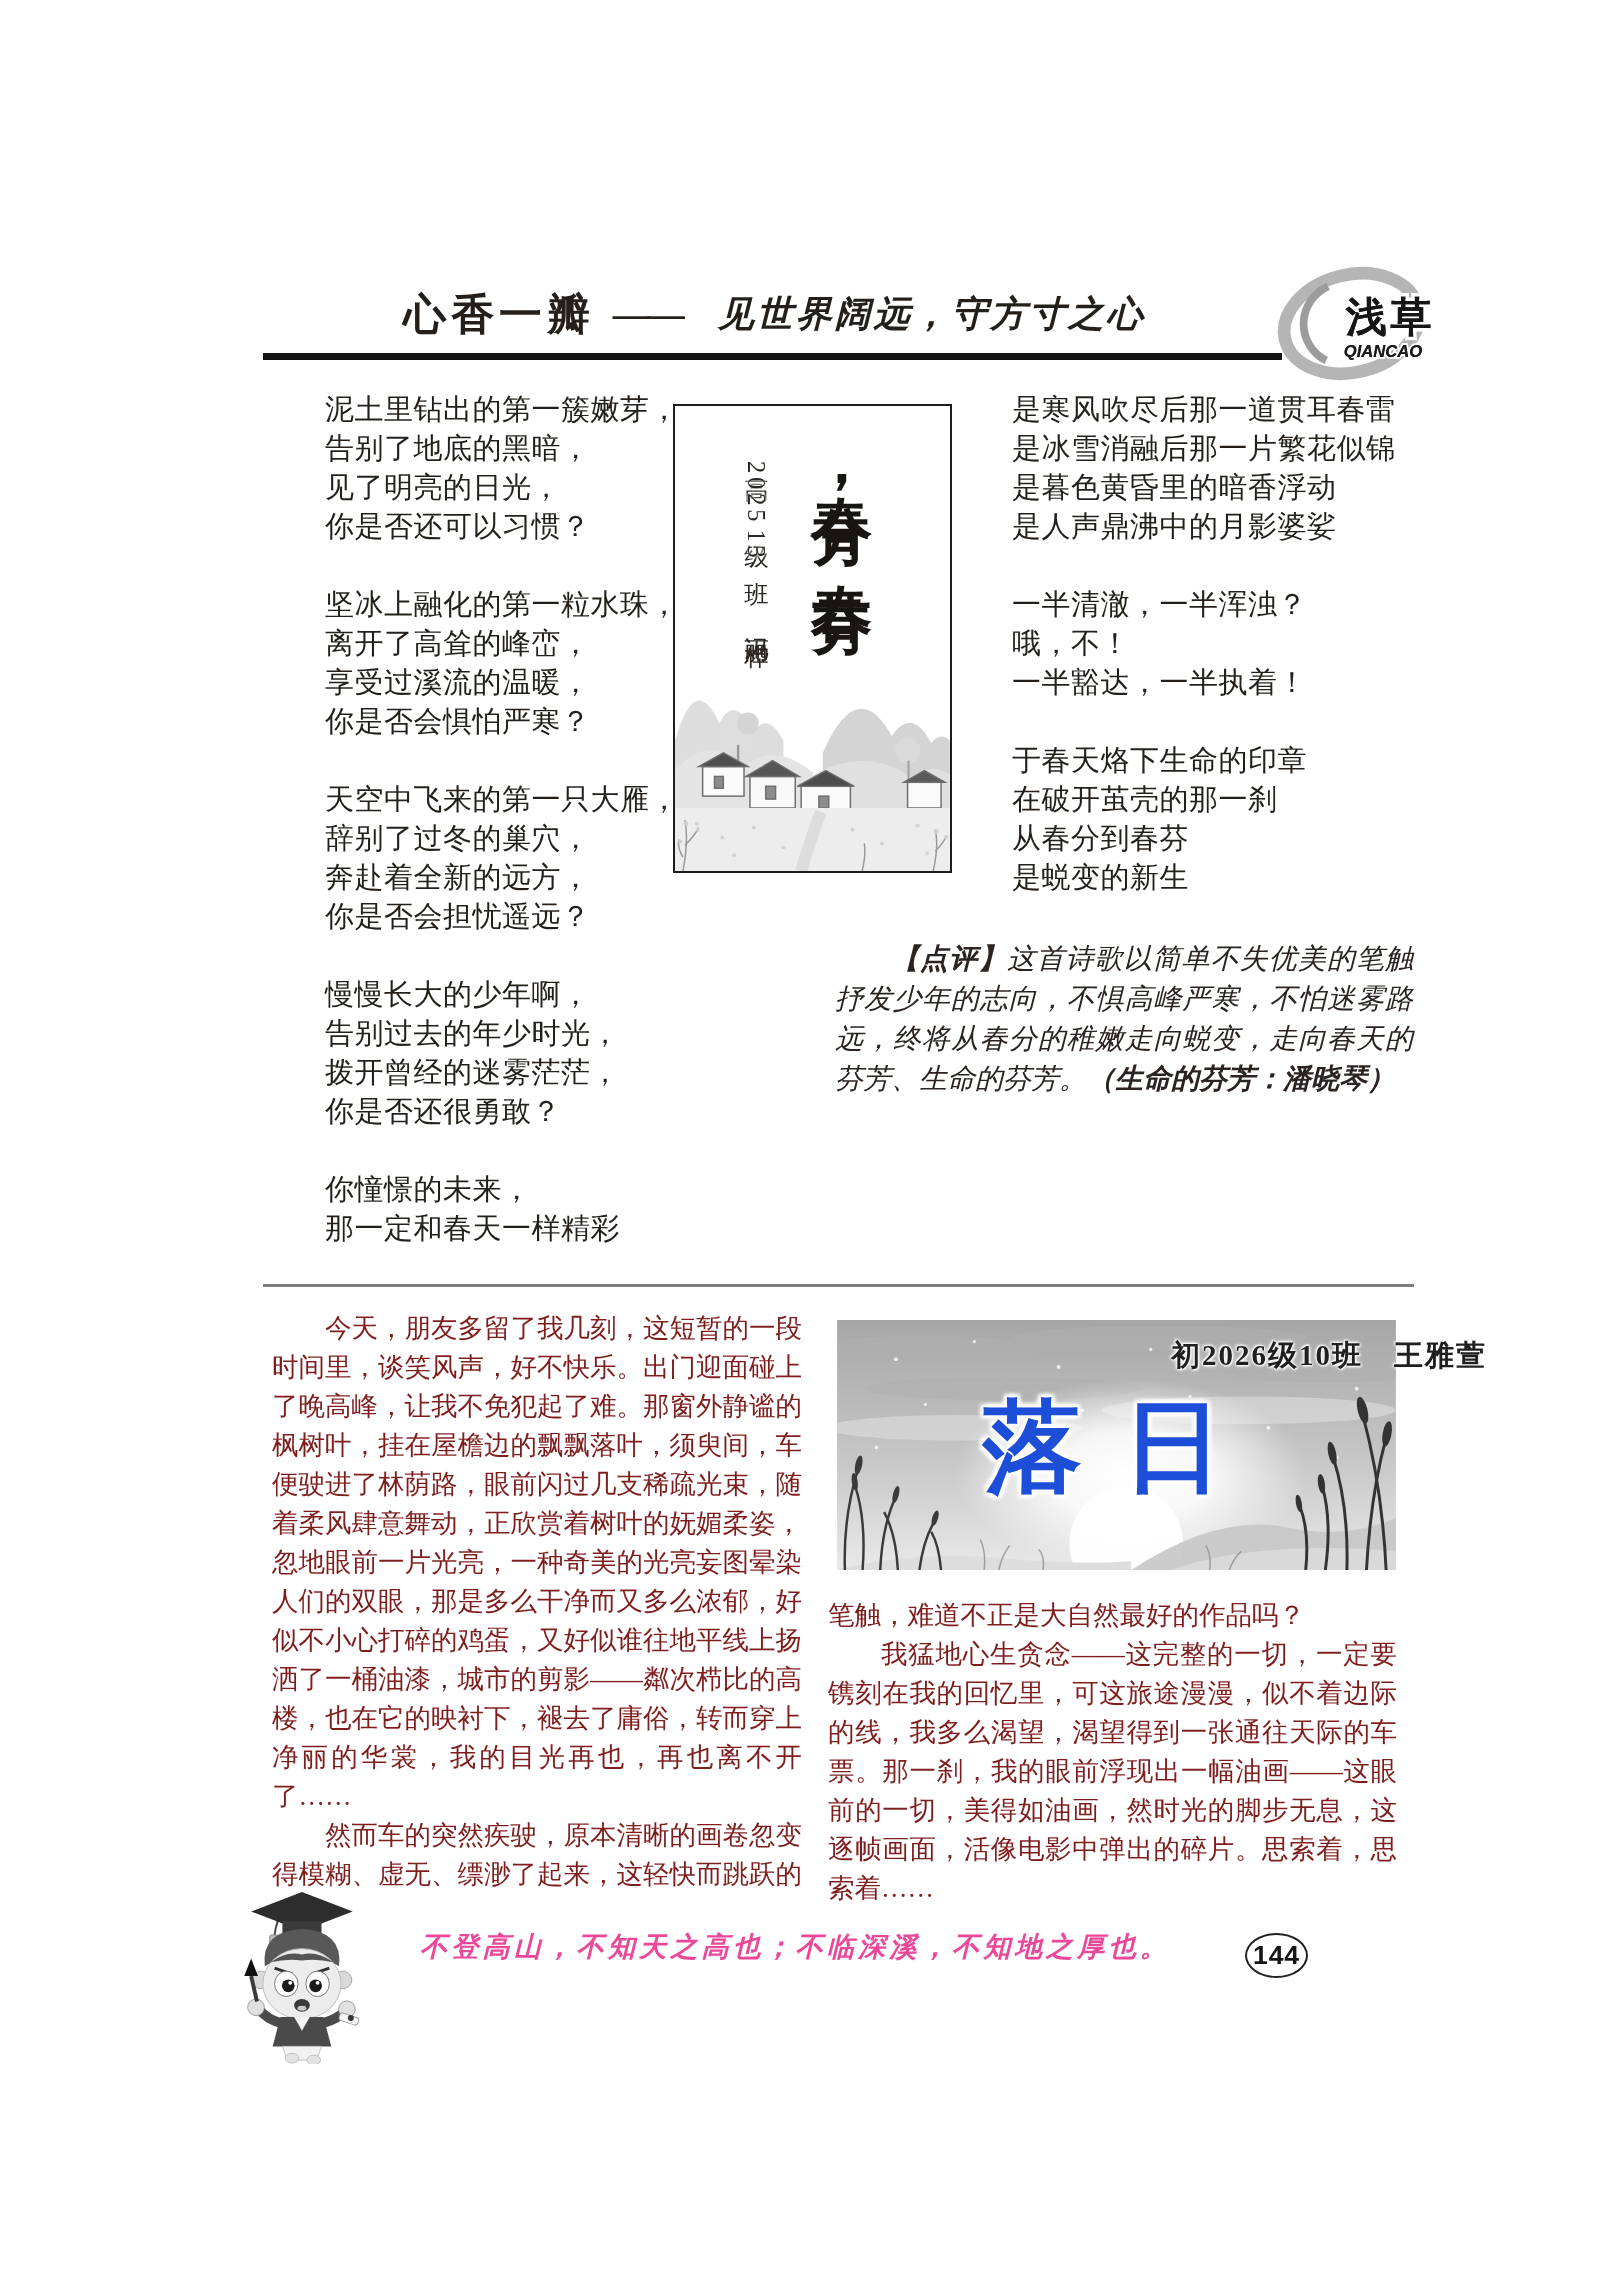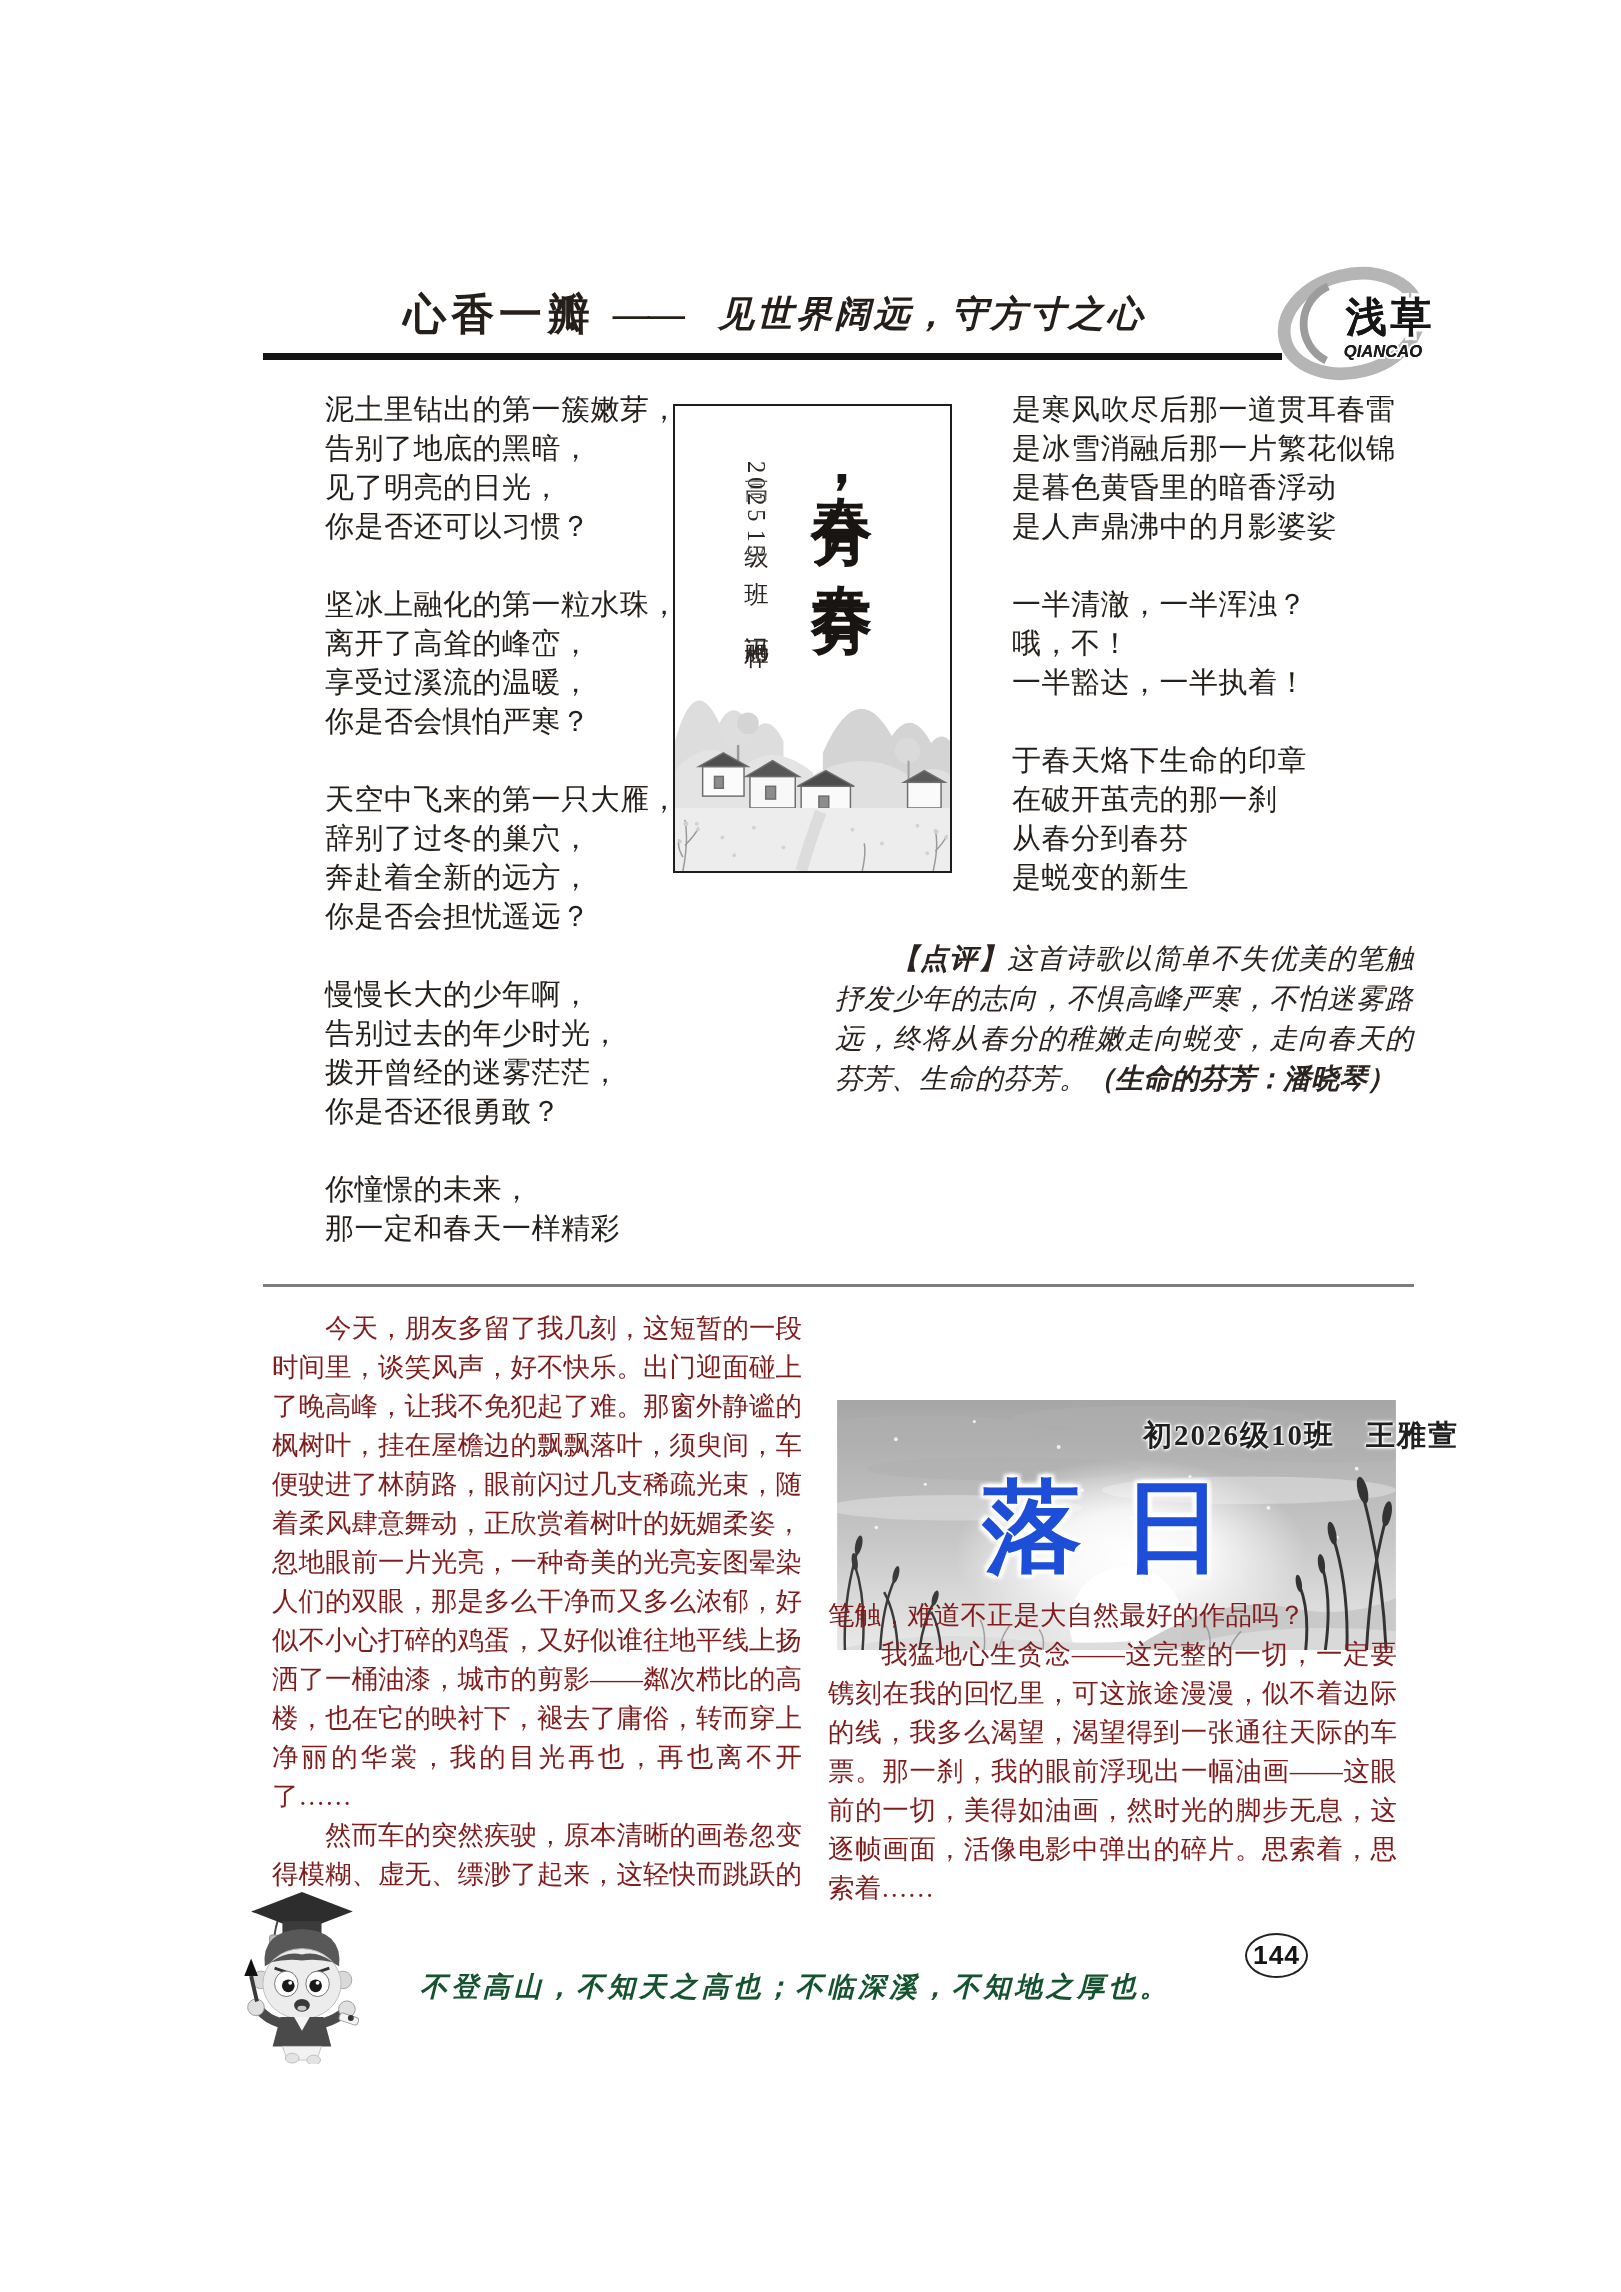--- a/index.html
+++ b/index.html
@@ -39,30 +39,30 @@
   .divider{left:263px;top:1284px;width:1151px;height:2.9px;background:#7d7d7d;}
 
   
   .essay{font-size:26.5px;line-height:39px;text-align:justify;color:#7f1d1d;}
   .essay p{margin:0;text-indent:2em;}
   .essay p.no-indent{text-indent:0;margin-top:32px;}
   .essay-left{left:272px;top:1309px;width:530px;}
   .essay-right{left:828px;top:1564px;width:569px;}
 
   
-  .sunset{left:837px;top:1400px;width:673px;height:250px;overflow:hidden;}
+  .sunset{left:837px;top:1320px;width:673px;height:250px;overflow:hidden;padding-left:28px;}
   .sunset svg{position:absolute;left:0;top:0;}
   .sunset-byline{position:absolute;top:15.7px;right:51px;font-size:29px;font-weight:bold;letter-spacing:2px;color:#1f1f1f;
       text-shadow:0 0 2.9px #fff,0 0 4.9px #fff,1px 1px 2px #fff,-1px -1px 2px #fff;}
   .sunset-title{position:absolute;top:61px;left:145px;font-size:100px;font-weight:bold;letter-spacing:41px;color:#1d4ed8;
       text-shadow:0 0 3.9px #fff,0 0 7.8px #fff,2.9px 2.9px 3.9px #fff,-2.9px -2.9px 3.9px #fff,2.9px -2.9px 3.9px #fff,-2.9px 2.9px 3.9px #fff;}
 
   
   .mascot{left:241px;top:1890px;width:118px;height:174px;}
-  .footer-quote{left:420px;top:1929px;font-size:27.4px;font-style:italic;font-weight:600;letter-spacing:3.9px;color:#14532d;margin-top:40px;}
+  .footer-quote{left:420px;top:1929px;font-size:27.4px;font-style:italic;font-weight:600;letter-spacing:3.9px;color:#ec4899;}
   .page-badge{left:1245px;top:1933px;width:63px;height:45px;border:2.9px solid #222;border-radius:50%;
       display:flex;align-items:center;justify-content:center;font-size:26.5px;font-weight:bold;letter-spacing:1px;
       font-family:"Liberation Sans","DejaVu Sans",sans-serif;color:#151515;box-sizing:border-box;}
 </style>
 </head>
 <body>
 
 <div class="page">
 
   <div class="abs header-row">

